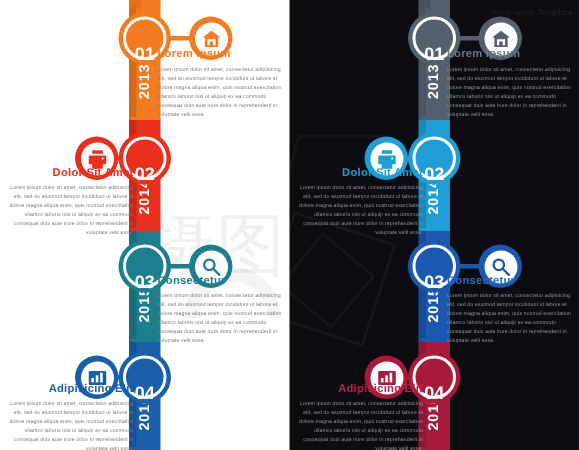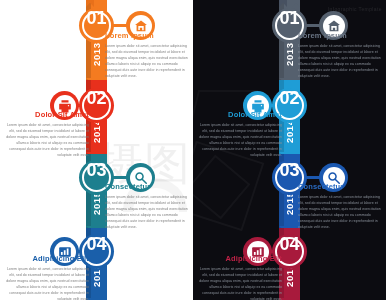--- a/index.html
+++ b/index.html
@@ -78,22 +78,22 @@
   .yr{
     position:absolute; left:0; width:21px; text-align:center;
     color:#fff; font-weight:bold; font-size:9.5px; letter-spacing:.6px;
     writing-mode:vertical-rl; transform:rotate(180deg);
     display:flex; align-items:center; justify-content:center;
   }
 
   
   .num{
     position:absolute; left:79px; width:35px; height:35px; border-radius:50%;
-    background:#fff; display:flex; align-items:flex-start; justify-content:center;
-    font-weight:bold; font-size:18px;
+    background:#fff; display:flex; align-items:flex-end; justify-content:center;
+    font-weight:bold; font-size:12px;
   }
   .num .ring{
     position:absolute; inset:3px; border-radius:50%; border:2px solid #fff;
   }
   .num span{ position:relative; z-index:2; }
 
   
   .conn{ position:absolute; height:2.5px; }
   .ico{
     position:absolute; width:29px; height:29px; border-radius:50%;

